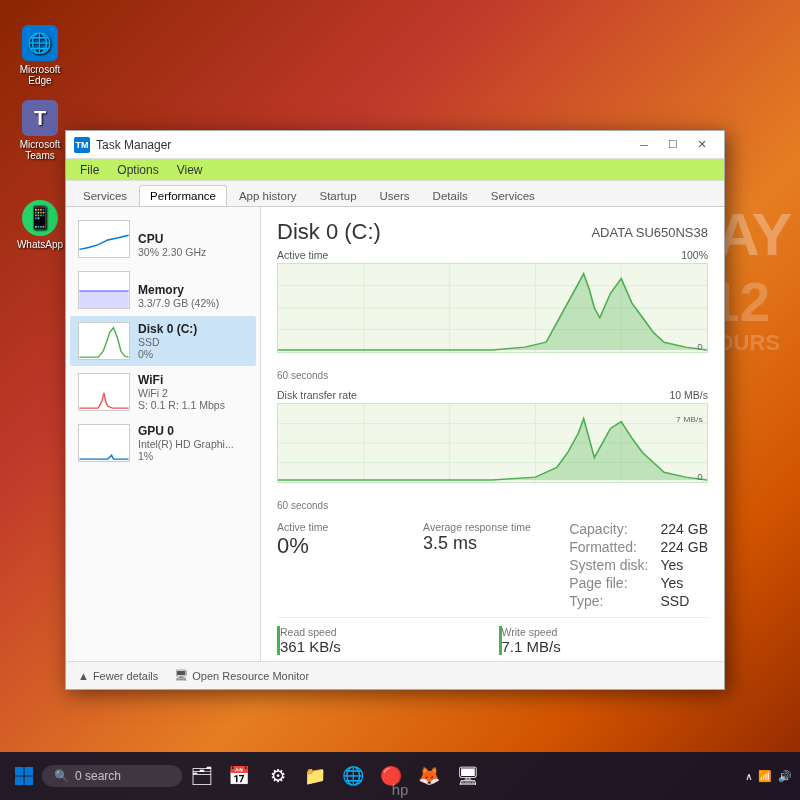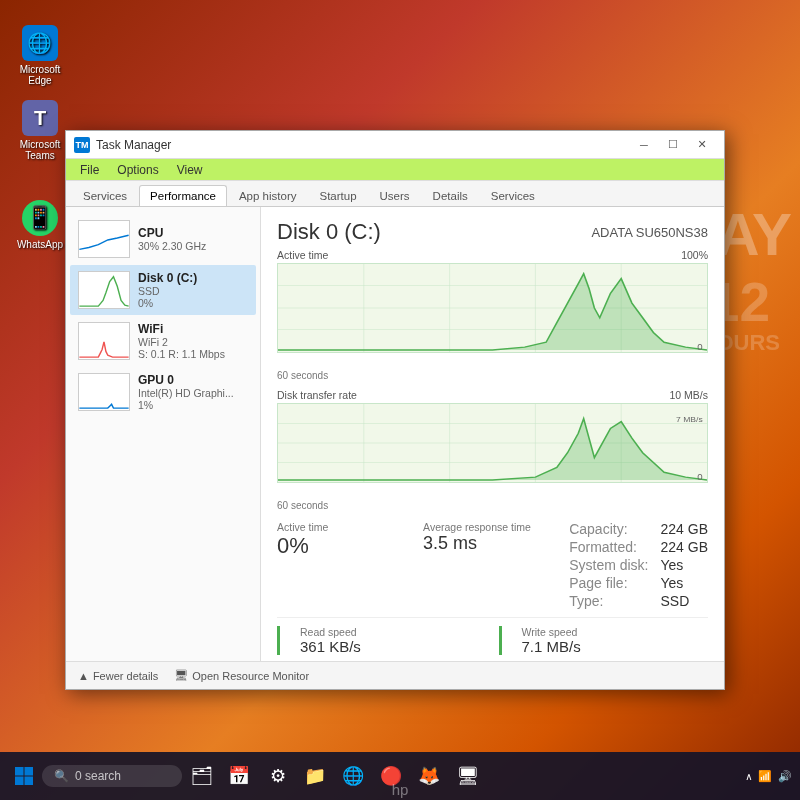--- a/index.html
+++ b/index.html
@@ -239,21 +239,21 @@
     .sidebar {
       width: 195px;
       border-right: 1px solid #ddd;
       background: #fafafa;
       padding: 6px 0;
       overflow-y: auto;
     }
 
     .sidebar-item {
       display: flex;
-      align-items: center;
+      align-items: flex-end;
       padding: 6px 8px;
       cursor: pointer;
       border-radius: 2px;
       margin: 1px 4px;
       gap: 8px;
     }
     .sidebar-item.active { background: #cce4f7; }
 
     .sidebar-graph {
       width: 52px;
@@ -369,21 +369,21 @@
       display: flex;
       gap: 12px;
       margin-top: 8px;
       border-top: 1px solid #eee;
       padding-top: 8px;
     }
 
     .speed-block {
       flex: 1;
       border-left: 3px solid #4caf50;
-      padding-left: 20px;
+      padding-left: 0;
     }
 
     .speed-label {
       font-size: 10.5px;
       color: #777;
     }
 
     .speed-value {
       font-size: 15px;
       font-weight: 400;
@@ -502,20 +502,32 @@
             <svg viewBox="0 0 52 38" class="mini-graph">
               <polyline points="0,30 10,28 20,25 30,20 40,18 52,15" fill="none" stroke="#0078d4" stroke-width="1.5"></polyline>
             </svg>
           </div>
           <div class="sidebar-item-info">
             <div class="sidebar-item-name">CPU</div>
             <div class="sidebar-item-sub">30%  2.30 GHz</div>
           </div>
         </div>
 
+        <div class="sidebar-item">
+          <div class="sidebar-graph">
+            <svg viewBox="0 0 52 38" class="mini-graph">
+              <rect x="0" y="20" width="52" height="18" fill="#8080ff" opacity="0.3"></rect>
+              <polyline points="0,20 52,20" fill="none" stroke="#8080ff" stroke-width="1.5"></polyline>
+            </svg>
+          </div>
+          <div class="sidebar-item-info">
+            <div class="sidebar-item-name">Memory</div>
+            <div class="sidebar-item-sub">3.3/7.9 GB (42%)</div>
+          </div>
+        </div>
 
         <div class="sidebar-item active">
           <div class="sidebar-graph">
             <svg viewBox="0 0 52 38" class="mini-graph">
               <polyline points="0,36 20,36 25,30 28,22 32,10 36,5 40,15 44,30 48,35 52,36" fill="none" stroke="#4caf50" stroke-width="1.5"></polyline>
             </svg>
           </div>
           <div class="sidebar-item-info">
             <div class="sidebar-item-name">Disk 0 (C:)</div>
             <div class="sidebar-item-sub">SSD</div>

